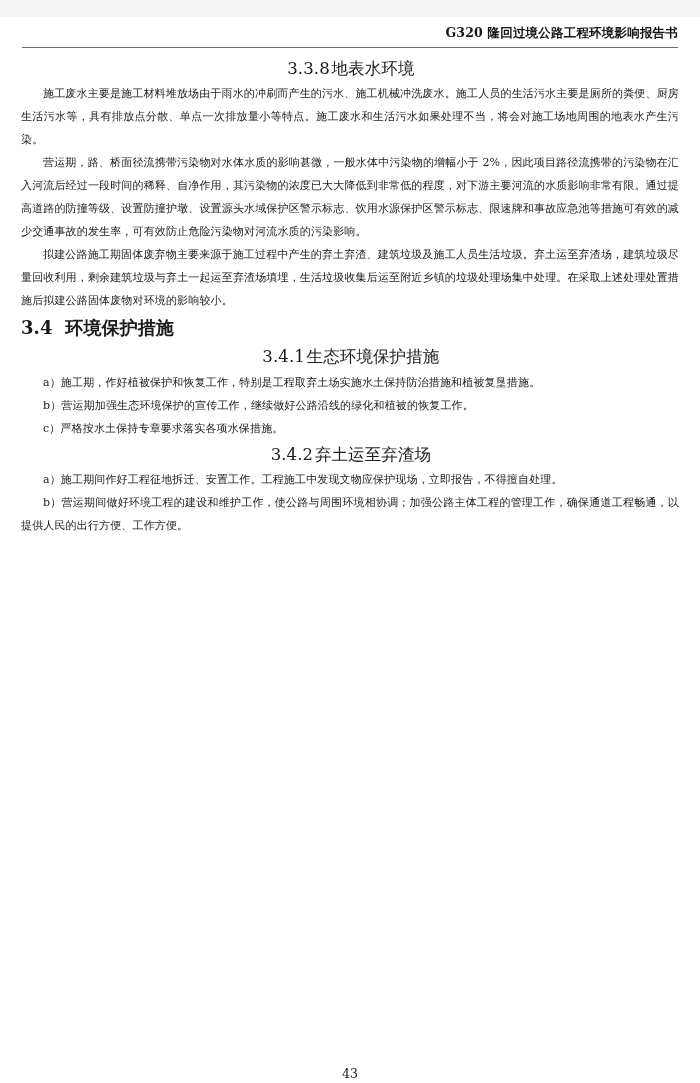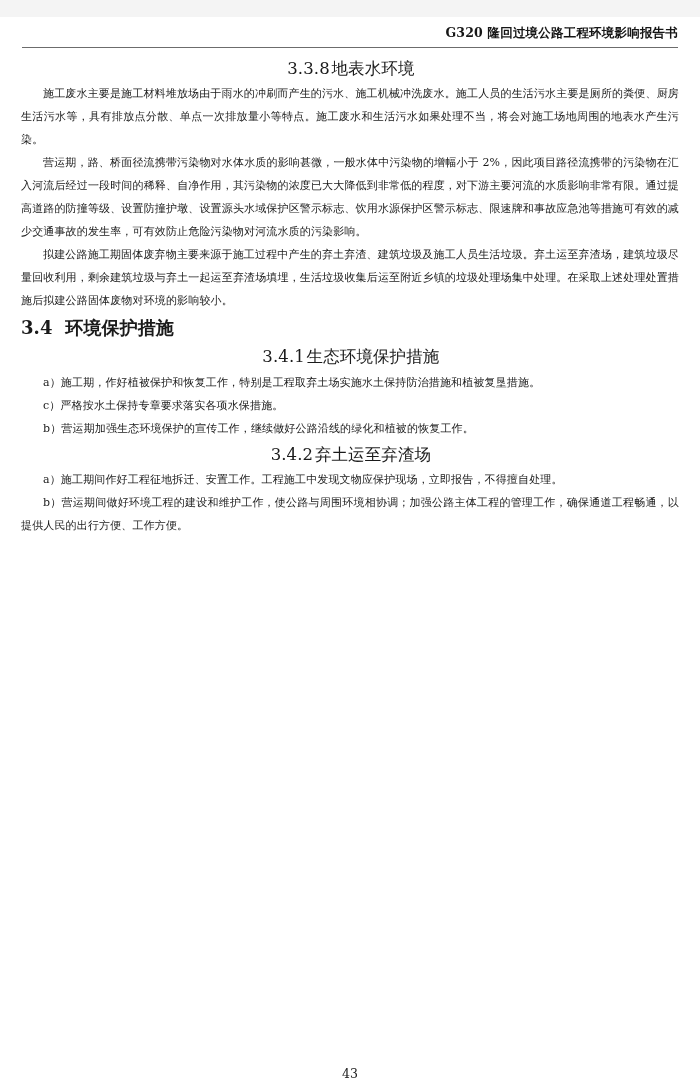--- a/index.html
+++ b/index.html
@@ -122,22 +122,22 @@
     <p class="body">营运期，路、桥面径流携带污染物对水体水质的影响甚微，一般水体中污染物的增幅小于 2%，因此项目路径流携带的污染物在汇入河流后经过一段时间的稀释、自净作用，其污染物的浓度已大大降低到非常低的程度，对下游主要河流的水质影响非常有限。通过提高道路的防撞等级、设置防撞护墩、设置源头水域保护区警示标志、饮用水源保护区警示标志、限速牌和事故应急池等措施可有效的减少交通事故的发生率，可有效防止危险污染物对河流水质的污染影响。</p>
 
 
     <p class="body">拟建公路施工期固体废弃物主要来源于施工过程中产生的弃土弃渣、建筑垃圾及施工人员生活垃圾。弃土运至弃渣场，建筑垃圾尽量回收利用，剩余建筑垃圾与弃土一起运至弃渣场填埋，生活垃圾收集后运至附近乡镇的垃圾处理场集中处理。在采取上述处理处置措施后拟建公路固体废物对环境的影响较小。</p>
 
     <div class="h2"><span>3.4</span>&nbsp;&nbsp;<span>环境保护措施</span></div>
 
     <div class="h3"><span class="num">3.4.1</span><span>生态环境保护措施</span></div>
 
     <p class="body item">a）施工期，作好植被保护和恢复工作，特别是工程取弃土场实施水土保持防治措施和植被复垦措施。</p>
+    <p class="body item">b）营运期加强生态环境保护的宣传工作，继续做好公路沿线的绿化和植被的恢复工作。</p>
     <p class="body item">c）严格按水土保持专章要求落实各项水保措施。</p>
-    <p class="body item">b）营运期加强生态环境保护的宣传工作，继续做好公路沿线的绿化和植被的恢复工作。</p>
 
     <div class="h3"><span class="num">3.4.2</span><span>弃土运至弃渣场</span></div>
 
     <p class="body item">a）施工期间作好工程征地拆迁、安置工作。工程施工中发现文物应保护现场，立即报告，不得擅自处理。</p>
     <p class="body item">b）营运期间做好环境工程的建设和维护工作，使公路与周围环境相协调；加强公路主体工程的管理工作，确保通道工程畅通，以提供人民的出行方便、工作方便。</p>
 
   </div>
 
   <div class="footer">
     <span class="page-number">43</span>

